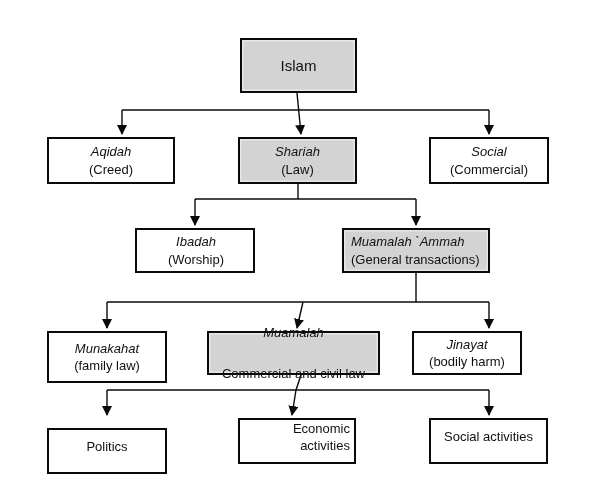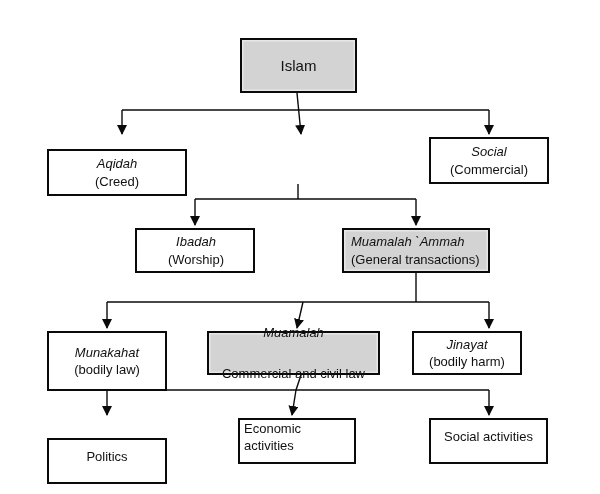--- a/index.html
+++ b/index.html
@@ -14,44 +14,44 @@
   svg.connectors{position:absolute;left:0;top:0;width:600px;height:494px;}
   .node{
     position:absolute;
     box-sizing:border-box;
     border:2px solid #0a0a0a;
     background:#ffffff;
     display:flex;
     flex-direction:column;
     align-items:center;
     justify-content:center;
-    text-align:left;
+    text-align:right;
     font-size:13px;
     line-height:1.32;
     padding:2px 4px;
   }
   .node.gray{
     background:#d3d3d3;
     box-shadow:inset 0 0 0 1.5px #e9e7e5;
   }
   .node .term{font-style:italic;}
   .node.left-align{align-items:flex-start;text-align:center;padding-left:7px;}
   .node.top-align{justify-content:flex-start;padding-top:8px;}
   .node.root{font-size:15px;}
   
   .n-islam   {left:240px;top:38px; width:117px;height:55px;}
-  .n-aqidah  {left:47px; top:149px;width:140px;height:47px;}
+  .n-aqidah  {left:47px; top:137px;width:128px;height:47px;}
   .n-shariah {left:238px;top:137px;width:119px;height:47px;}
   .n-akhlaq  {left:429px;top:137px;width:120px;height:47px;}
   .n-ibadah  {left:135px;top:228px;width:120px;height:45px;padding-left:6px;}
   .n-ammah   {left:342px;top:228px;width:148px;height:45px;}
-  .n-munakahat{left:47px;top:331px;width:120px;height:60px;}
+  .n-munakahat{left:47px;top:331px;width:120px;height:52px;}
   .n-muamalah{left:207px;top:331px;width:173px;height:44px;gap:24px;}
   .n-jinayat {left:412px;top:331px;width:110px;height:44px;}
-  .n-politics{left:47px; top:438px;width:120px;height:46px;}
+  .n-politics{left:47px; top:428px;width:120px;height:46px;}
   .n-economic{left:238px;top:418px;width:118px;height:46px;padding-top:0;justify-content:flex-start;}
   .n-social  {left:429px;top:418px;width:119px;height:46px;}
 </style>
 </head>
 <body>
 
 <div class="stage">
 
   <svg class="connectors" viewBox="0 0 600 494" xmlns="http://www.w3.org/2000/svg">
     <defs>
@@ -92,37 +92,41 @@
   </svg>
 
   <div class="node gray root n-islam">
     <span>Islam</span>
   </div>
 
   <div class="node n-aqidah">
     <span class="term">Aqidah</span>
     <span class="gloss">(Creed)</span>
   </div>
+  <div class="node gray n-shariah">
+    <span class="term">Shariah</span>
+    <span class="gloss">(Law)</span>
+  </div>
   <div class="node n-akhlaq">
     <span class="term">Social</span>
     <span class="gloss">(Commercial)</span>
   </div>
 
   <div class="node n-ibadah">
     <span class="term">Ibadah</span>
     <span class="gloss">(Worship)</span>
   </div>
   <div class="node gray left-align n-ammah">
     <span class="term">Muamalah `Ammah</span>
     <span class="gloss">(General transactions)</span>
   </div>
 
   <div class="node n-munakahat">
     <span class="term">Munakahat</span>
-    <span class="gloss">(bodily law)</span>
+    <span class="gloss">(family law)</span>
   </div>
   <div class="node gray n-muamalah">
     <span class="term">Muamalah</span>
     <span class="gloss">Commercial and civil law</span>
   </div>
   <div class="node n-jinayat">
     <span class="term">Jinayat</span>
     <span class="gloss">(bodily harm)</span>
   </div>
 

